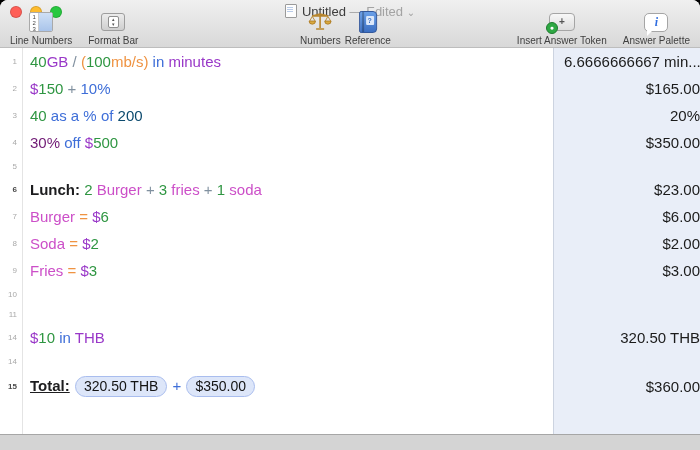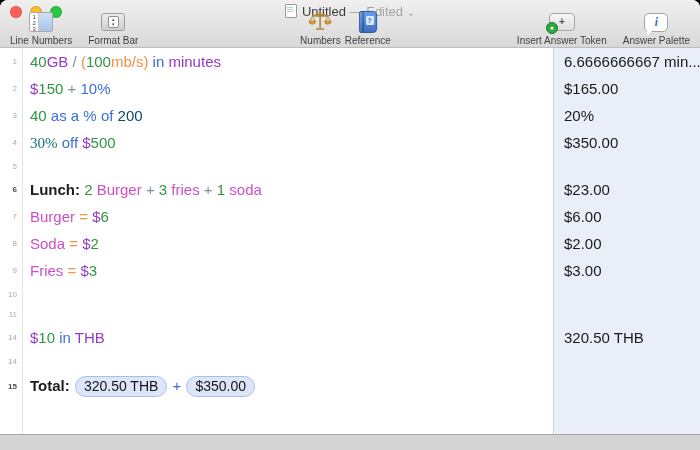--- a/index.html
+++ b/index.html
@@ -39,21 +39,21 @@
   
   .content{position:absolute;top:48px;left:0;right:0;bottom:16px;background:#fff;overflow:hidden;}
   .answer-bg{position:absolute;top:0;bottom:0;left:553px;right:0;background:#e9eef8;border-left:1px solid #ccd3e0;}
   .gutter-line{position:absolute;top:0;bottom:0;left:22px;width:1px;background:#e4e4e4;}
   #rows{position:relative;}
   .row{display:flex;align-items:center;}
   .row.h-normal{height:27px}.row.h-empty{height:20px}.row.h-pill{height:30px}
   .lnum{width:22px;flex:none;box-sizing:border-box;padding-right:5px;text-align:right;font-size:8px;color:#a9a9a9;}
   .lnum-bold{color:#4a4a4a;font-weight:bold;}
   .expr{flex:1;padding-left:8px;font-size:15px;white-space:nowrap;overflow:hidden;cursor:text;}
-  .ans{width:147px;flex:none;box-sizing:border-box;padding-left:11px;font-size:15px;color:#1b1b1b;white-space:nowrap;overflow:hidden;}
+  .ans{width:147px;flex:none;box-sizing:border-box;padding-left:11px;font-size:15px;color:#1b1b1b;white-space:nowrap;overflow:hidden;text-align:right;}
   .pill{display:inline-block;background:#dde6f9;border:1px solid #a9bdee;border-radius:11px;padding:0 8px;line-height:19px;font-size:14px;color:#141414;margin:0 1px;}
   
   .bottombar{position:absolute;left:0;right:0;bottom:0;height:16px;background:#d4d4d4;border-top:1px solid #a6a6a6;box-sizing:border-box;}
 </style>
 </head>
 <body>
 
 <div class="window">
 
   <div class="chrome">
@@ -143,21 +143,21 @@
           <div class="expr"><span style="color: rgb(153, 56, 200);">$</span><span style="color: rgb(47, 150, 66);">150</span><span style="color: rgb(128, 144, 159);"> + </span><span style="color: rgb(62, 110, 216);">10%</span></div>
           <div class="ans">$165.00</div>
         </div>
         <div class="row h-normal">
           <span class="lnum">3</span>
           <div class="expr"><span style="color: rgb(47, 150, 66);">40</span><span style="color: rgb(62, 110, 216);"> as a % of </span><span style="color: #0c4a6e;">200</span></div>
           <div class="ans">20%</div>
         </div>
         <div class="row h-normal">
           <span class="lnum">4</span>
-          <div class="expr"><span style="color: #0f766e; font-family: Liberation Serif, serif;">30%</span><span style="color: rgb(62, 110, 216);"> off </span><span style="color: rgb(153, 56, 200);">$</span><span style="color: rgb(47, 150, 66);">500</span></div>
+          <div class="expr"><span style="color: #701a75;">30%</span><span style="color: rgb(62, 110, 216);"> off </span><span style="color: rgb(153, 56, 200);">$</span><span style="color: rgb(47, 150, 66);">500</span></div>
           <div class="ans">$350.00</div>
         </div>
         <div class="row h-empty">
           <span class="lnum">5</span>
           <div class="expr"></div>
           <div class="ans"></div>
         </div>
         <div class="row h-normal">
           <span class="lnum lnum-bold">6</span>
           <div class="expr"><span style="color: rgb(29, 29, 31); font-weight: 700;">Lunch:</span><span style="color: rgb(29, 29, 31);"> </span><span style="color: rgb(47, 150, 66);">2</span><span style="color: rgb(204, 79, 200);"> Burger</span><span style="color: rgb(128, 144, 159);"> + </span><span style="color: rgb(47, 150, 66);">3</span><span style="color: rgb(204, 79, 200);"> fries</span><span style="color: rgb(128, 144, 159);"> + </span><span style="color: rgb(47, 150, 66);">1</span><span style="color: rgb(204, 79, 200);"> soda</span></div>
@@ -193,19 +193,20 @@
           <div class="expr"><span style="color: rgb(153, 56, 200);">$</span><span style="color: rgb(47, 150, 66);">10</span><span style="color: rgb(62, 110, 216);"> in </span><span style="color: rgb(153, 56, 200);">THB</span></div>
           <div class="ans">320.50 THB</div>
         </div>
         <div class="row h-empty">
           <span class="lnum">14</span>
           <div class="expr"></div>
           <div class="ans"></div>
         </div>
         <div class="row h-pill">
           <span class="lnum lnum-bold">15</span>
-          <div class="expr"><span style="color: rgb(29, 29, 31); font-weight: 700;">Total:</span><span style="color: rgb(29, 29, 31);"> </span><span class="pill">320.50 THB</span><span style="color: rgb(62, 110, 216);"> + </span><span class="pill">$350.00</span></div>
+          <div class="expr"><span style="color: rgb(29, 29, 31); font-weight: 700; text-decoration: underline;">Total:</span><span style="color: rgb(29, 29, 31);"> </span><span class="pill">320.50 THB</span><span style="color: rgb(62, 110, 216);"> + </span><span class="pill">$350.00</span></div>
+          <div class="ans">$360.00</div>
         </div>
       </div>
   </div>
 
   <div class="bottombar"></div>
 </div>
 
 </body></html>

